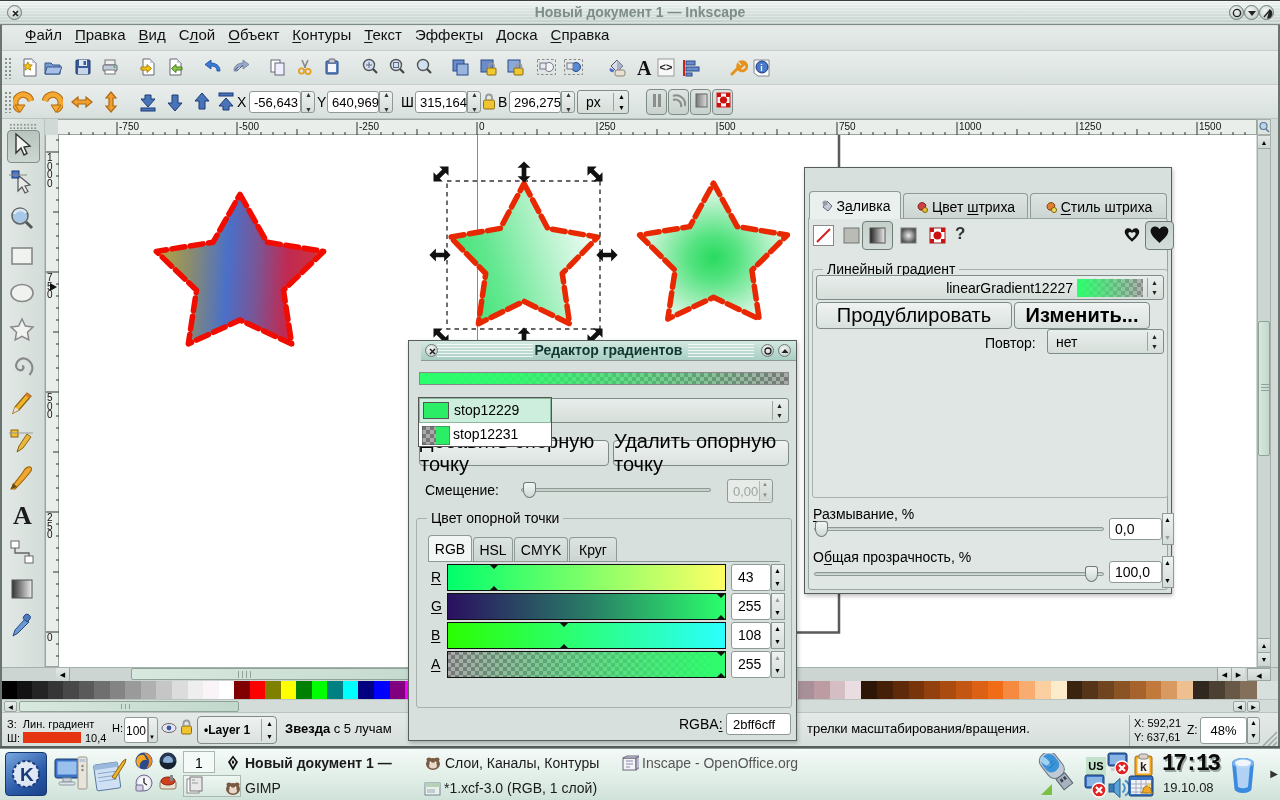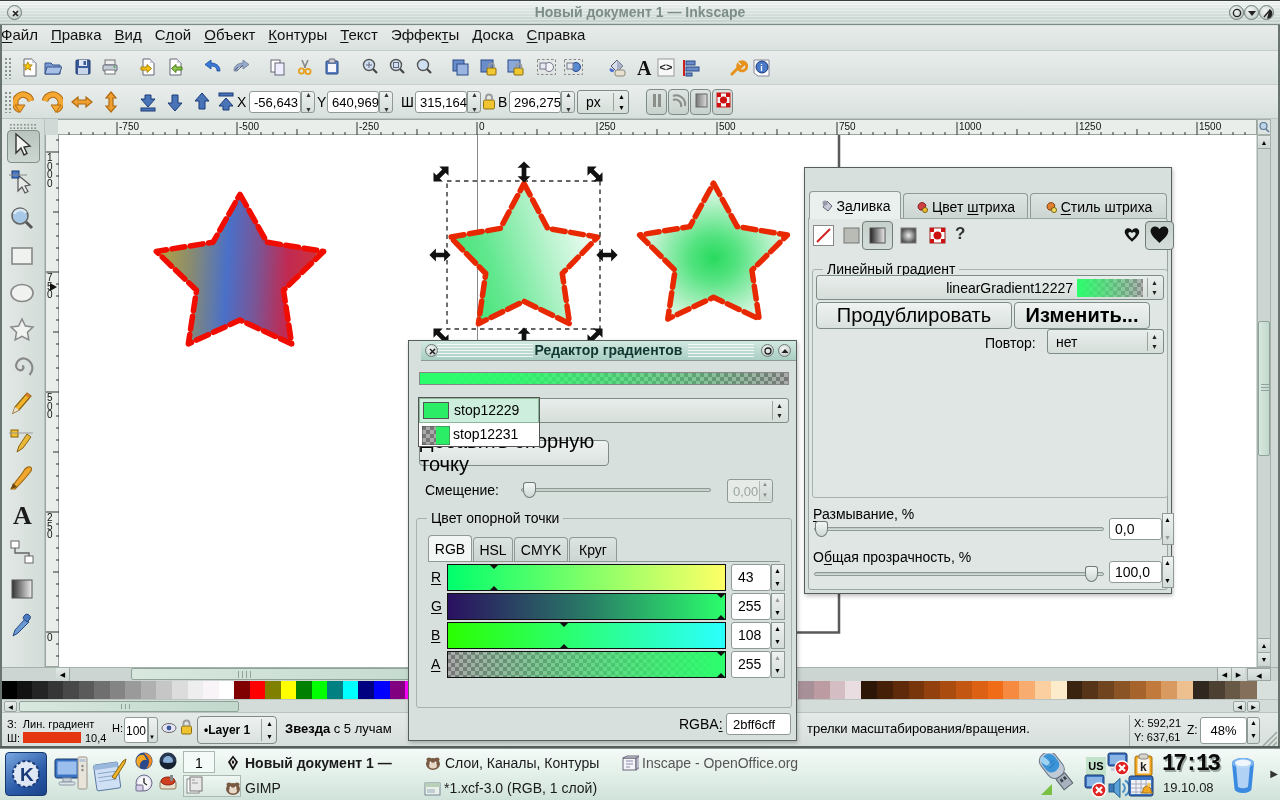--- a/index.html
+++ b/index.html
@@ -9,21 +9,21 @@
   #titlebar { left:0; top:0; width:1280px; height:25px;
     background:repeating-linear-gradient(rgba(255,255,255,.35) 0 1px, rgba(0,0,0,0) 1px 3px), linear-gradient(#eef3f1,#d3ddd9 60%,#c4d0cb);
     border-top:1px solid #3a3f3d; border-bottom:1px solid #7d8a85; }
   #titlebar .ttext { width:100%; text-align:center; line-height:23px; font-weight:bold; color:#7d8d87; font-size:14px; }
   .circbtn { position:absolute; width:15px; height:15px; border-radius:50%;
      background:radial-gradient(circle at 40% 35%, #f4f7f6, #c8d2ce 70%, #a9b5b0);
      border:1px solid #6f7b76; }
   
   #menubar { left:1px; top:26px; width:1278px; height:25px; background:linear-gradient(#e7ecea,#dae1de); border-bottom:1px solid #c3ccc8; }
   #menubar .mi { display:inline-block; margin-left:13px; font-size:15px; color:#111; }
-  #menubar .mi:first-child { margin-left:0; }
+  #menubar .mi:first-child { margin-left:24px; }
   #menubar u { text-decoration-thickness:1px; }
   
   #toolbar1 { left:1px; top:51px; width:1278px; height:34px; background:linear-gradient(#e9eeec,#d8e0dd); border-bottom:1px solid #c6cfcb; }
   #toolbar2 { left:1px; top:85px; width:1278px; height:34px; background:linear-gradient(#e9eeec,#d8e0dd); border-bottom:1px solid #b9c3bf; }
   .grip { position:absolute; left:3px; top:6px; width:8px; height:22px;
      background-image:radial-gradient(circle, #8a958f 1px, transparent 1.2px); background-size:4px 4px; }
   .spinbox { position:absolute; height:22px; background:#fff; border:1px solid #8f9a95; border-radius:3px; font-size:13px;
      display:flex; align-items:center; padding-left:4px; }
   .spinner { position:absolute; width:14px; height:22px; background:linear-gradient(#eef2f0,#d4dcd9); border:1px solid #8f9a95; border-radius:0 3px 3px 0; }
   .spinner:before { content:"▲"; position:absolute; top:-1px; left:3px; font-size:7px; color:#333; }
@@ -878,22 +878,23 @@
       </defs>
     <rect width="370" height="13" fill="url(#chk2)"></rect>
       <rect width="370" height="13" fill="url(#gprev)"></rect>
   </svg>
 
   <div class="combo" style="left:10px;top:57px;width:370px;height:25px;">
       <span class="stepper"></span>
     </div>
 
   <div class="btn" style="left:10px;top:99px;width:190px;height:26px;">Добавить опорную точку</div>
-
-  <div style="position:absolute;left:9px;top:56px;width:122px;height:50px;background:#fff;border:1px solid #555;z-index:5;">
+  <div class="btn" style="left:204px;top:99px;width:176px;height:26px;">Удалить опорную точку</div>
+
+  <div style="position:absolute;left:9px;top:56px;width:134px;height:50px;background:#fff;border:1px solid #555;z-index:5;">
     <div style="position:absolute;left:0;top:0;width:100%;height:25px;background:#cdeedd;border:1px solid #8ab89a;">
       <span style="position:absolute;left:3px;top:3px;width:26px;height:17px;background:#2bee66;border:1px solid #555;"></span>
       <span style="position:absolute;left:34px;top:3px;font-size:14px;">stop12229</span>
     </div>
     <div style="position:absolute;left:0;top:25px;width:100%;height:25px;">
       <svg style="position:absolute;left:3px;top:3px;" width="28" height="19">
           <rect width="28" height="19" fill="url(#chk2)"></rect>
           <rect x="14" width="14" height="19" fill="#2bee66"></rect>
           <rect width="28" height="19" fill="none" stroke="#555"></rect>
         </svg>

